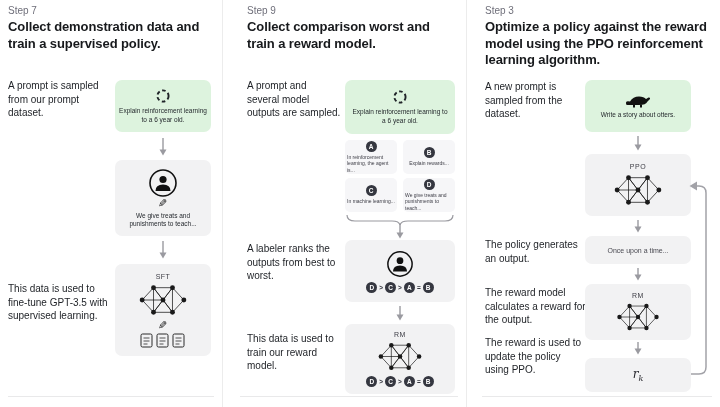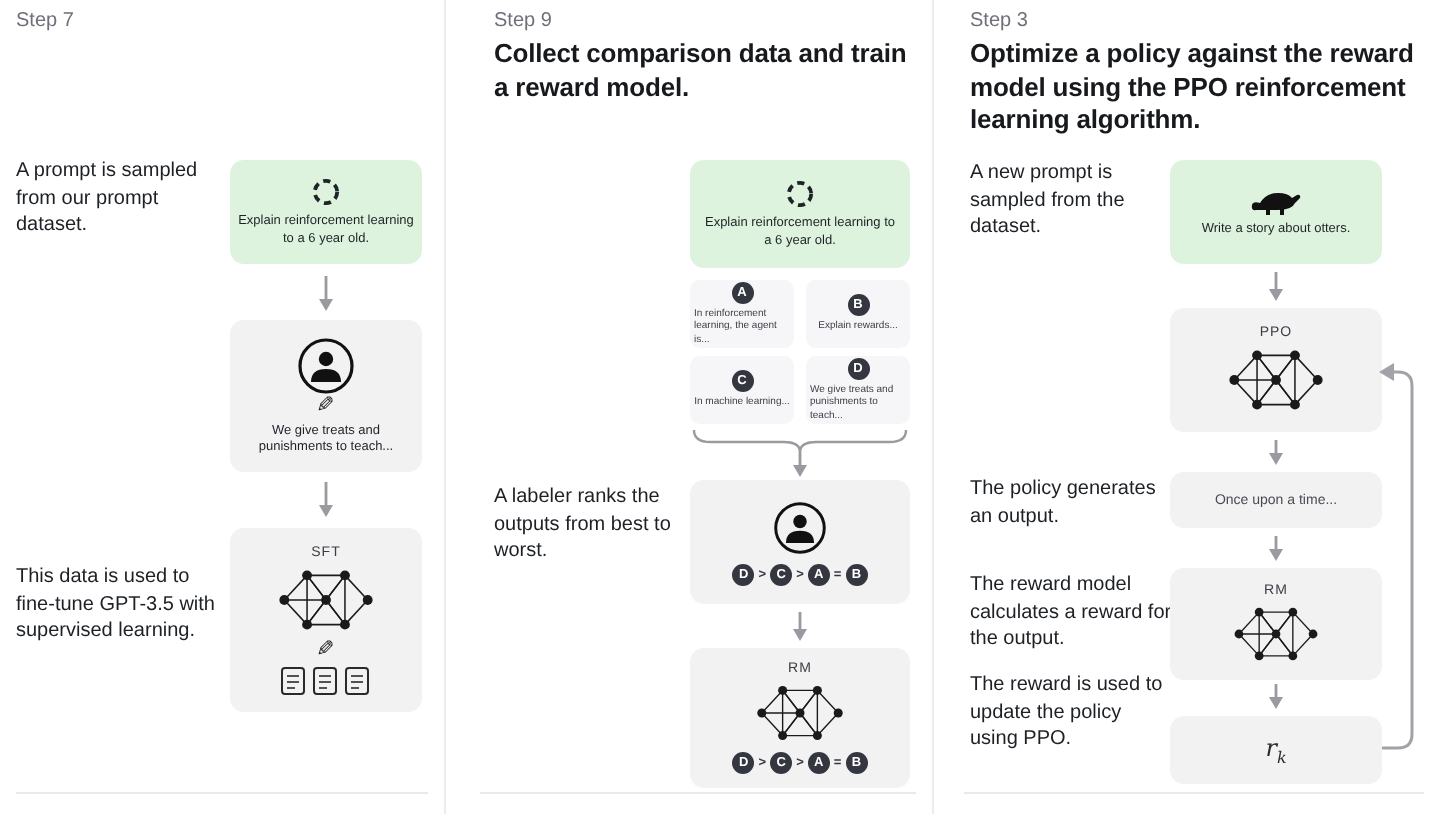--- a/index.html
+++ b/index.html
@@ -41,20 +41,21 @@
 <div class="page">
 
   <div class="divider" style="left:222px"></div>
   <div class="divider" style="left:466px"></div>
   <div class="baseline" style="left:8px;width:206px"></div>
   <div class="baseline" style="left:240px;width:218px"></div>
   <div class="baseline" style="left:482px;width:230px"></div>
 
   <section class="col" style="left:8px;width:214px">
     <div class="step">Step 7</div>
+    <h2 class="title" style="width:208px">Collect demonstration data and train a supervised policy.</h2>
 
     <p class="desc" style="top:79px;left:0;width:100px">A prompt is sampled from our prompt dataset.</p>
     <div class="box green" style="left:107px;top:80px;width:96px;height:52px;padding:4px">
       <svg width="16" height="16" viewBox="0 0 16 16">
         <circle cx="8" cy="8" r="5.6" fill="none" stroke="#1f2328" stroke-width="1.9" stroke-dasharray="3.6 2.6"></circle>
       </svg>
       <div class="cap" style="width:88px">Explain reinforcement learning to a 6 year old.</div>
     </div>
 
     <svg class="arrow" style="left:149px;top:137px" width="12" height="20" viewBox="0 0 12 20">
@@ -125,22 +126,23 @@
           <line x1="35.5" y1="5" x2="41.5" y2="5"></line>
             <line x1="35.5" y1="8" x2="41.5" y2="8"></line>
             <line x1="35.5" y1="11" x2="39.5" y2="11"></line>
         </g>
       </svg>
     </div>
   </section>
 
   <section class="col" style="left:247px;width:212px">
     <div class="step">Step 9</div>
-    <h2 class="title" style="width:210px">Collect comparison data and train a reward model.</h2>
-
+    <h2 class="title" style="width:210px">Collect comparison worst and train a reward model.</h2>
+
+    <p class="desc" style="top:79px;left:0;width:94px">A prompt and several model outputs are sampled.</p>
     <div class="box green" style="left:98px;top:80px;width:110px;height:54px;padding:4px">
       <svg width="16" height="16" viewBox="0 0 16 16">
         <circle cx="8" cy="8" r="5.6" fill="none" stroke="#1f2328" stroke-width="1.9" stroke-dasharray="3.6 2.6"></circle>
       </svg>
       <div class="cap" style="width:100px">Explain reinforcement learning to a 6 year old.</div>
     </div>
 
     <div class="mini" style="left:98px;top:140px">
       <div class="badge">A</div>
       <div class="mtxt">In reinforcement learning, the agent is...</div>
@@ -182,20 +184,21 @@
         <span class="sep">=</span>
         <span class="badge">B</span>
       </div>
     </div>
 
     <svg class="arrow" style="left:147px;top:306px" width="12" height="16" viewBox="0 0 12 16">
       <line x1="6" y1="0" x2="6" y2="9" stroke="#9a9aa0" stroke-width="1.4"></line>
       <polygon points="2.5,8.5 9.5,8.5 6,14.5" fill="#9a9aa0"></polygon>
     </svg>
 
+    <p class="desc" style="top:332px;left:0;width:96px">This data is used to train our reward model.</p>
     <div class="box gray" style="left:98px;top:324px;width:110px;height:70px;padding:4px">
       <div class="model-label">RM</div>
       <svg width="46" height="33" viewBox="0 0 52 38">
         <g stroke="#1a1a1a" stroke-width="0.8">
           <line x1="4" y1="19" x2="16" y2="6"></line>
             <line x1="4" y1="19" x2="16" y2="32"></line>
             <line x1="4" y1="19" x2="26" y2="19"></line>
           <line x1="16" y1="6" x2="36" y2="6"></line>
             <line x1="16" y1="6" x2="26" y2="19"></line>
             <line x1="16" y1="6" x2="16" y2="32"></line>

